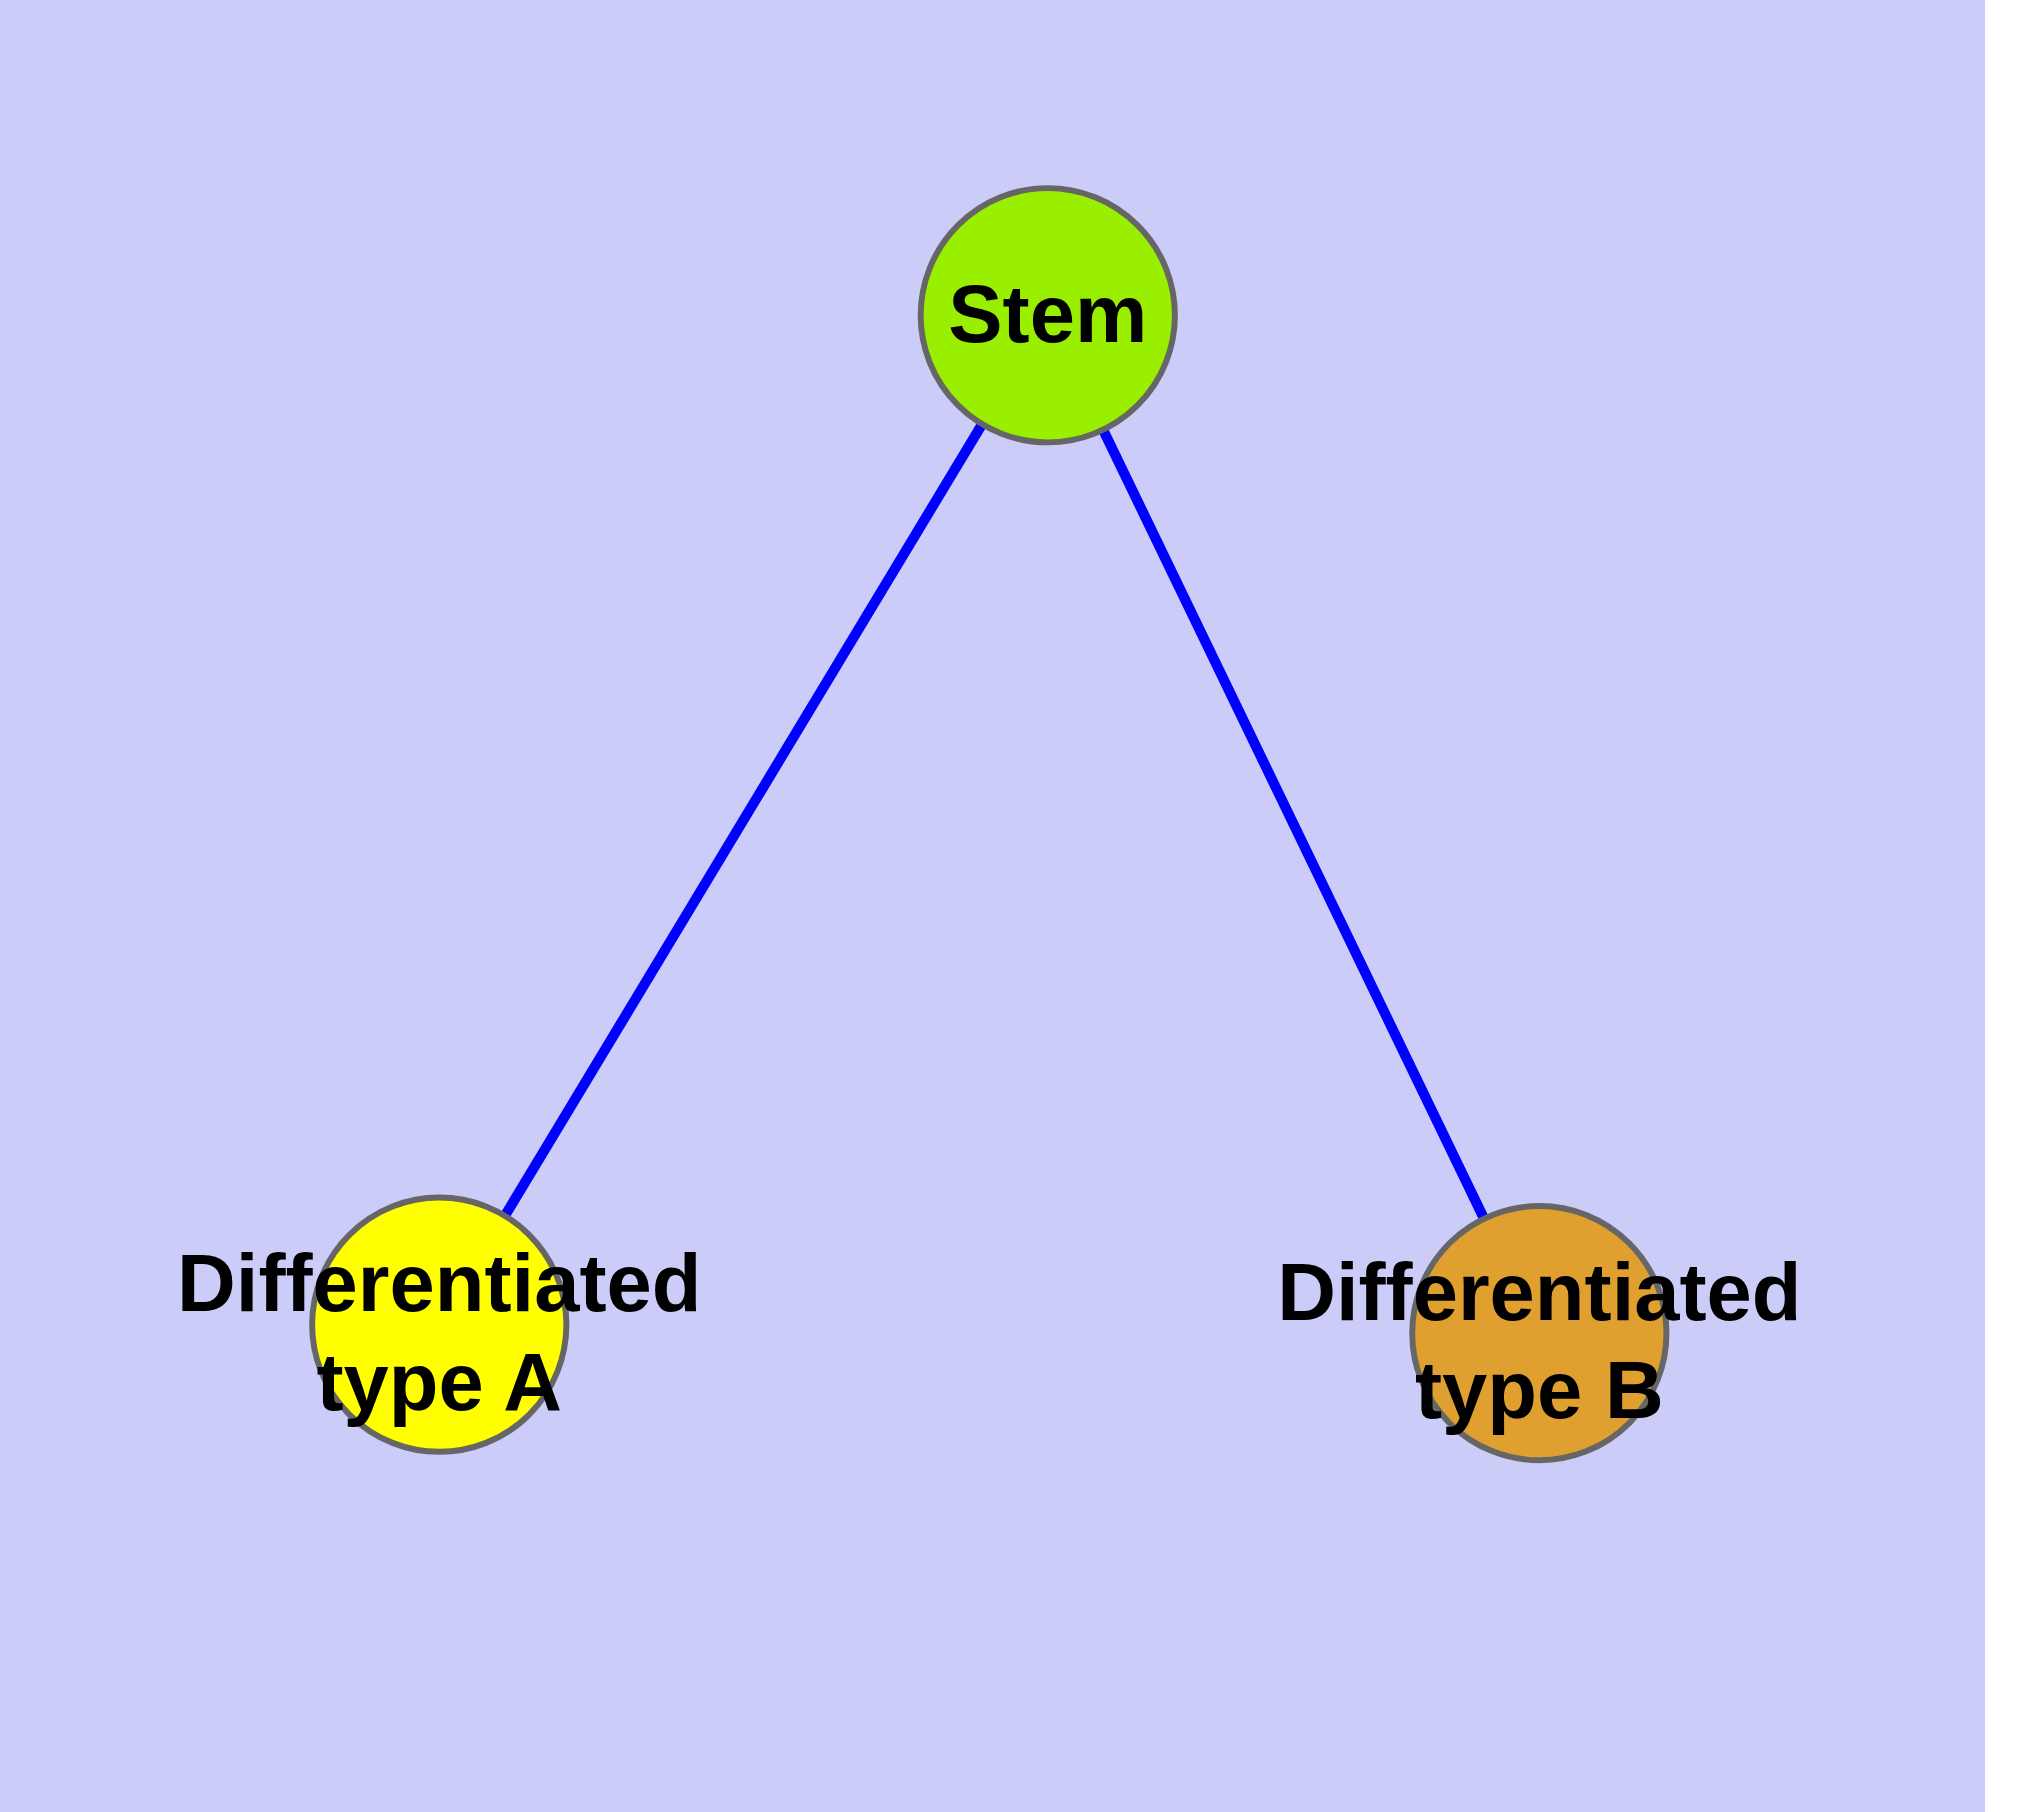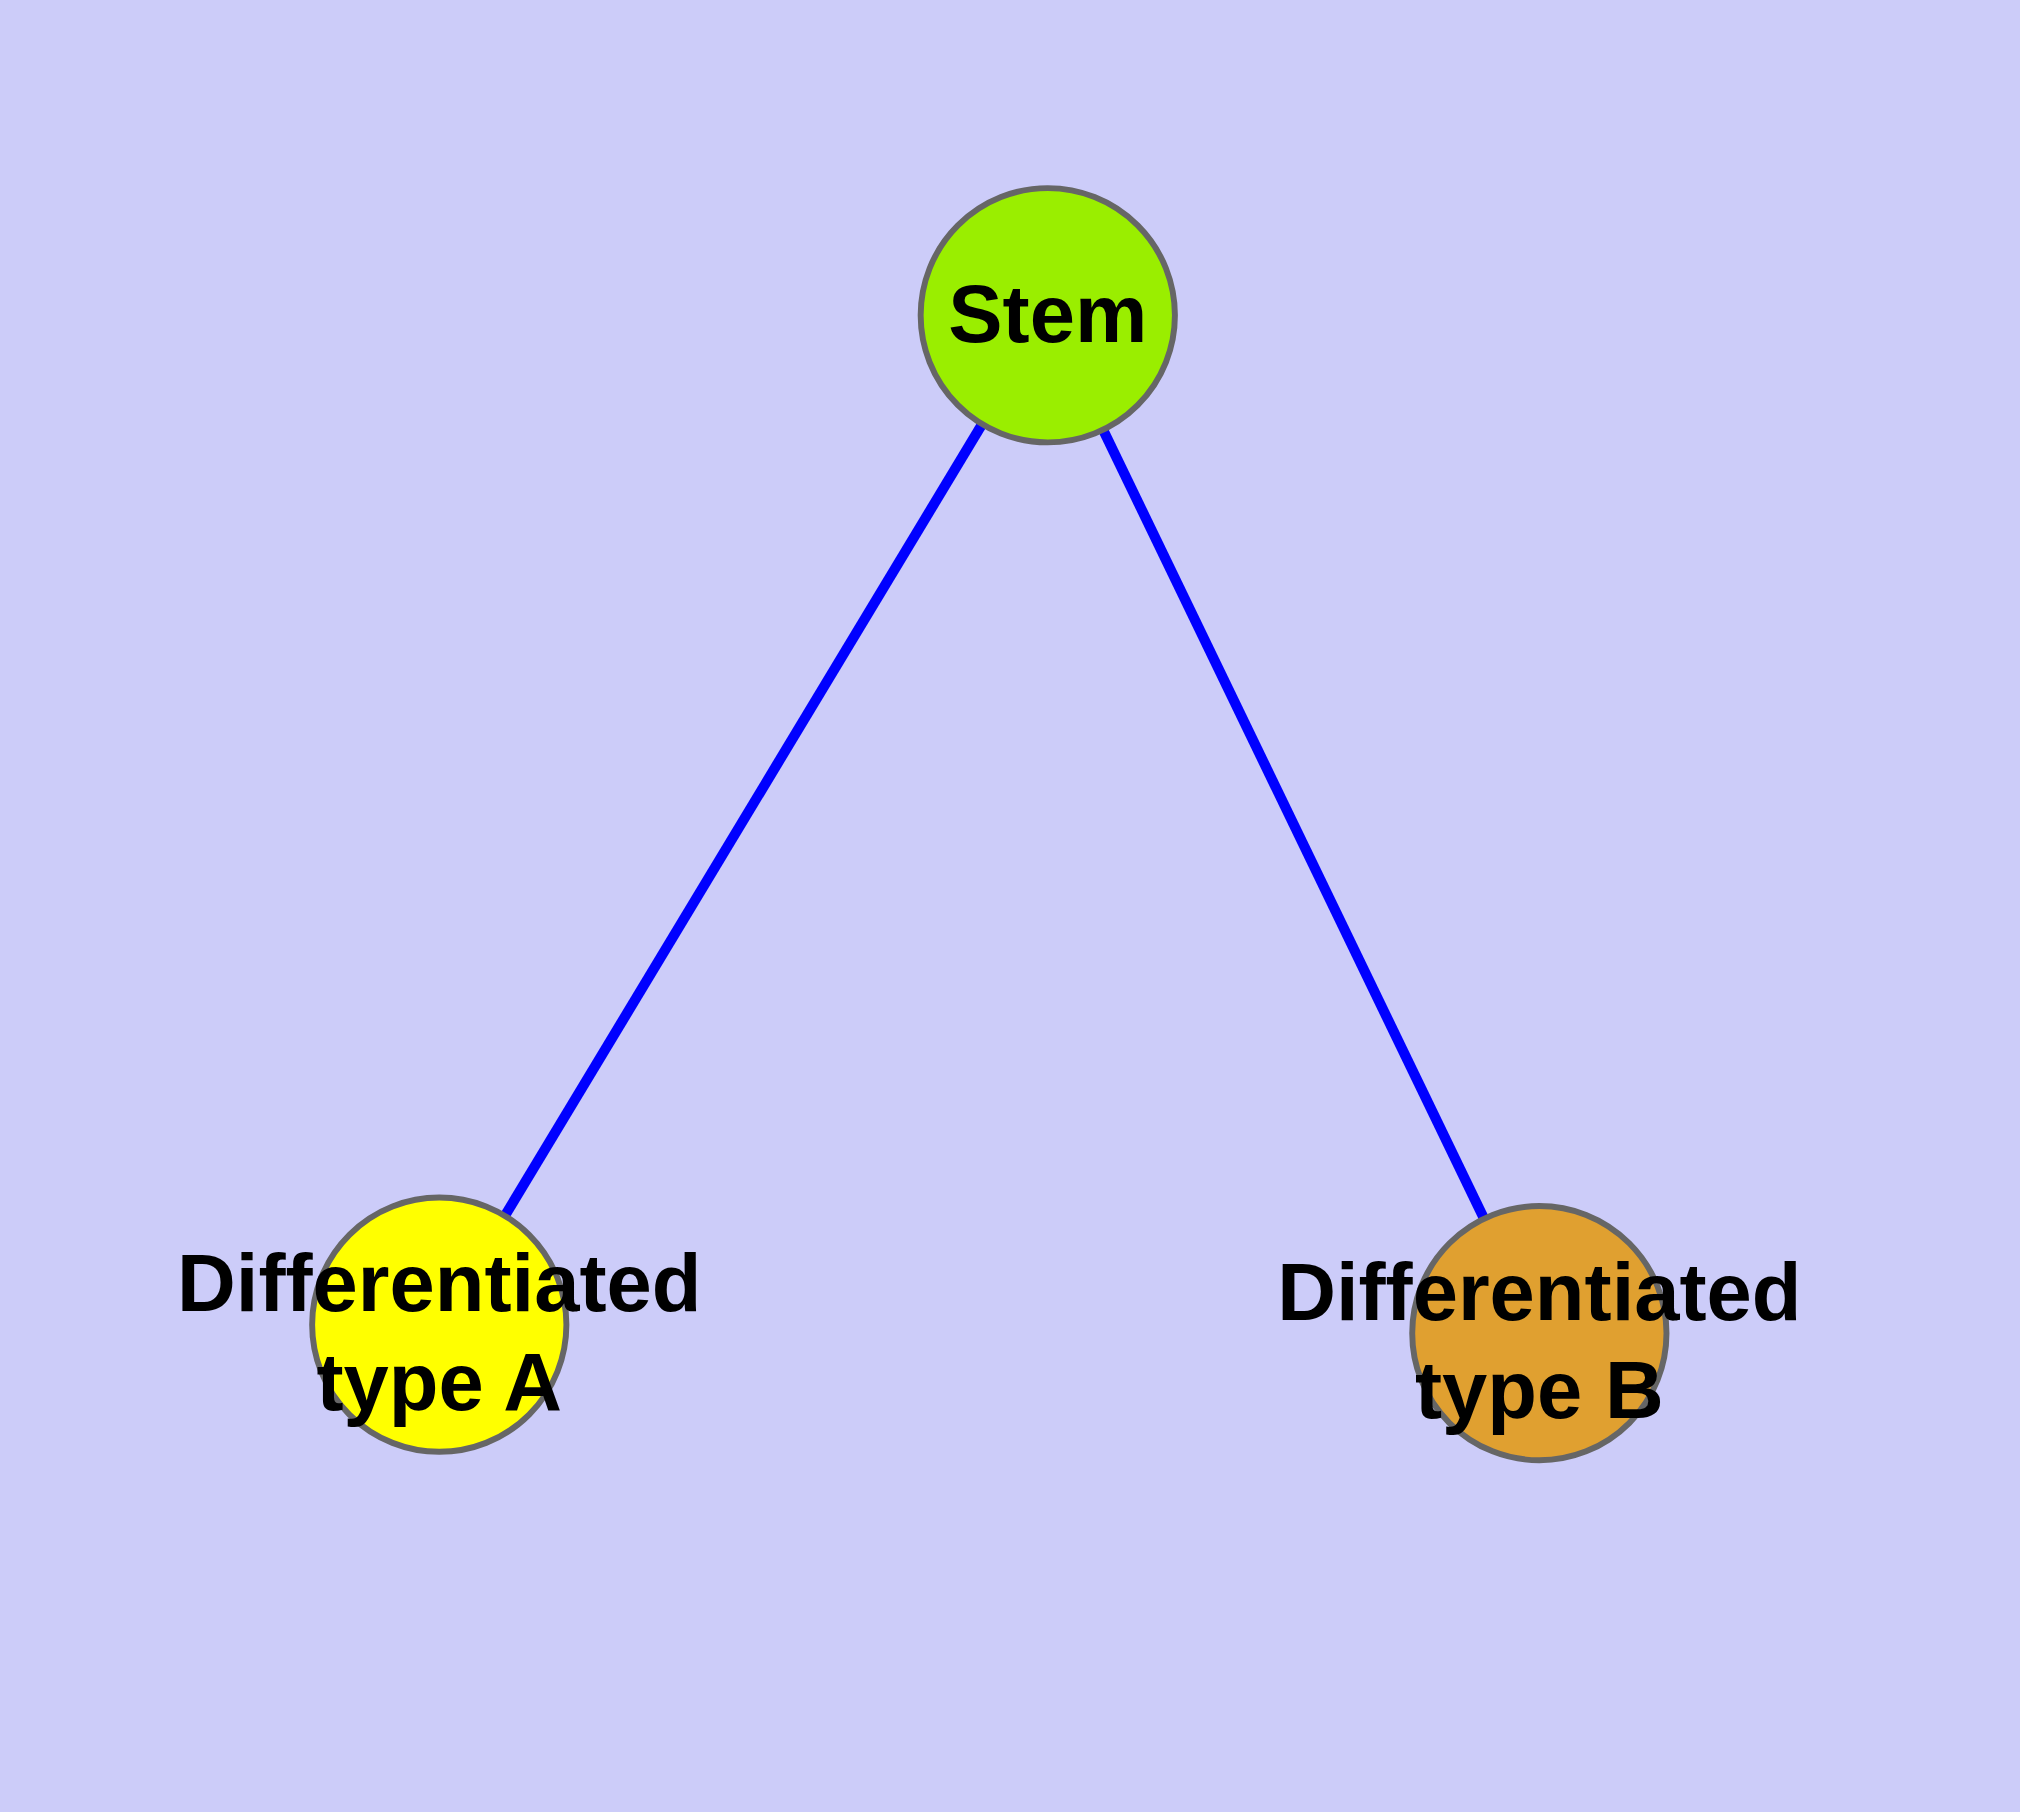--- a/index.html
+++ b/index.html
@@ -29,21 +29,21 @@
     fill: #000000;
     stroke: none;
     text-anchor: middle;
     dominant-baseline: middle;
     white-space: pre;
   }
 </style>
 </head>
 <body>
 
-<div id="canvas" style="width: 1985px; height: 1812px; background: rgb(204, 204, 249); padding-left: 36px;">
+<div id="canvas" style="width: 1985px; height: 1812px; background: rgb(204, 204, 249);">
   <svg id="graph-svg" viewBox="0 0 2384 2138">
 
     <rect x="0" y="0" width="2384" height="2138" fill="#ccccf9"></rect>
 
     <g>
       <line x1="1236" y1="372" x2="518" y2="1563" stroke="#0000ff" stroke-width="12" stroke-linecap="butt"></line>
       <line x1="1236" y1="372" x2="1816" y2="1573" stroke="#0000ff" stroke-width="12" stroke-linecap="butt"></line>
     </g>
 
     <g>

